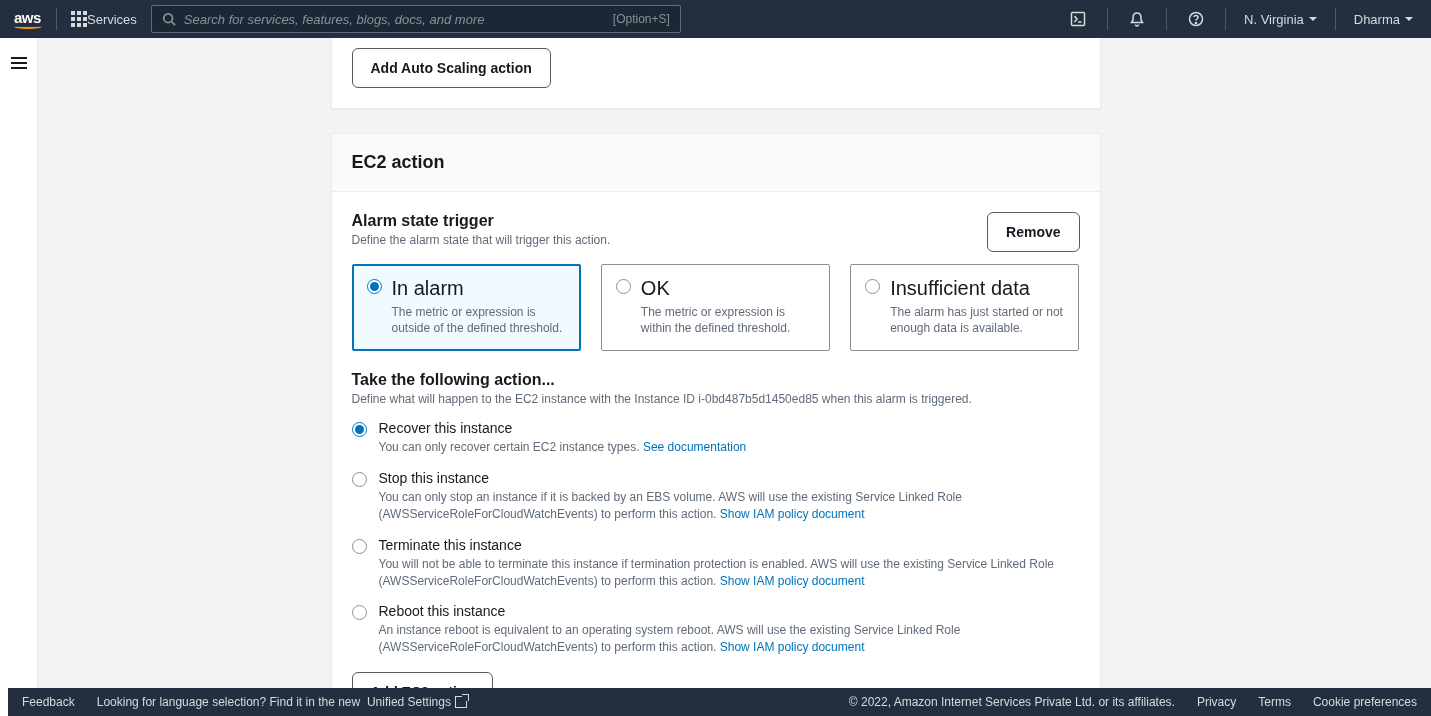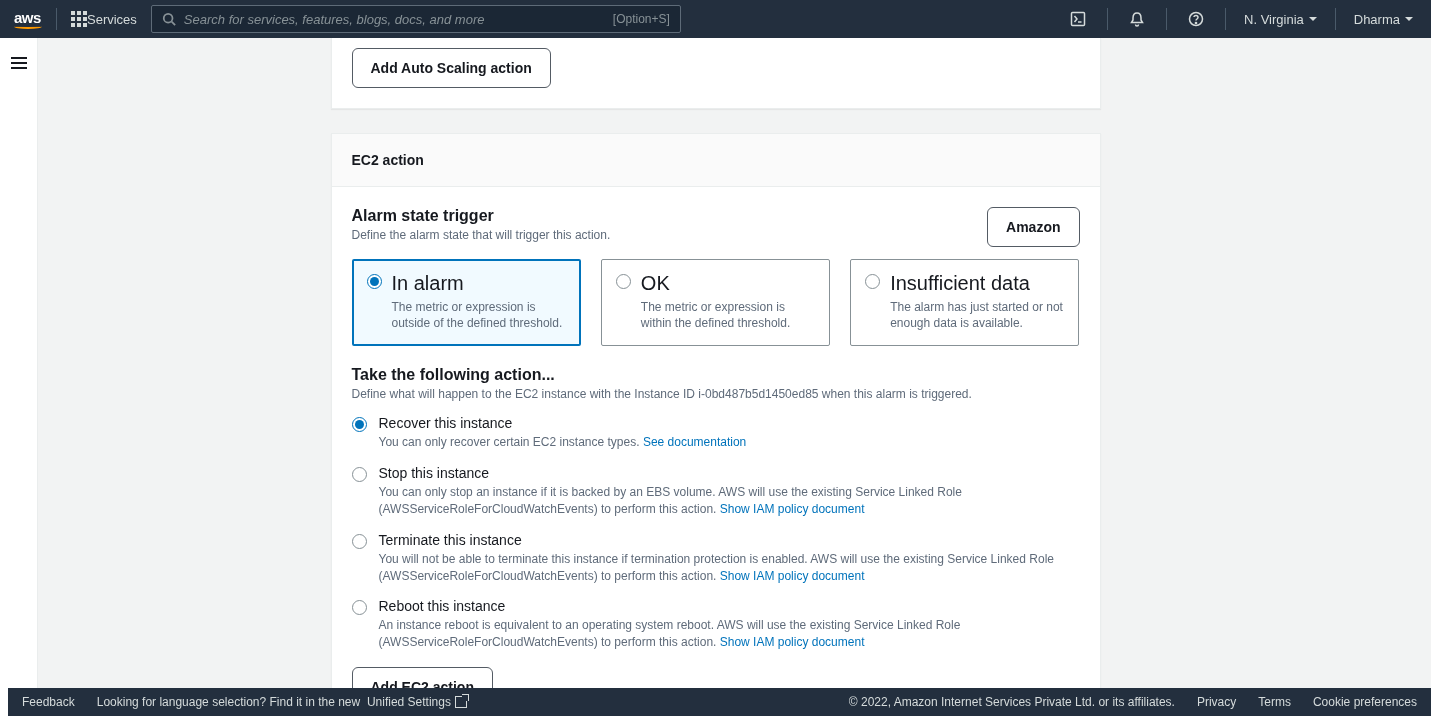--- a/index.html
+++ b/index.html
@@ -84,21 +84,21 @@
   }
 
   .gap { height:24px; }
 
   
   .card-header {
     padding: 18px 20px;
     border-bottom: 1px solid #eaeded;
     background: #fafafa;
   }
-  .card-title { font-size:14px; font-weight:700; }
+  .card-title { font-size:18px; font-weight:700; }
   .card-body { padding: 20px; }
 
   .section-head { display:flex; justify-content:space-between; align-items:flex-start; margin-bottom:12px;}
   .sec-title { font-weight:700; font-size:16px; }
   .sec-desc { color:#5f6b7a; font-size:12px; margin-top:3px; }
 
   .tile-row { display:flex; gap:20px; }
   .tile {
     flex:1; border:1px solid #879196; border-radius:2px;
     padding: 12px 14px 14px 14px;
@@ -227,21 +227,21 @@
         <div class="card-header">
           <div class="card-title">EC2 action</div>
         </div>
         <div class="card-body">
 
           <div class="section-head">
             <div>
               <div class="sec-title">Alarm state trigger</div>
               <div class="sec-desc">Define the alarm state that will trigger this action.</div>
             </div>
-            <button class="btn">Amazon</button>
+            <button class="btn">Remove</button>
           </div>
 
           <div class="tile-row" id="tile-row">
               <div class="tile selected">
                 <div class="radio-shell on"></div>
                 <div>
                   <div class="tile-label">In alarm</div>
                   <div class="tile-desc">The metric or expression is outside of the defined threshold.</div>
                 </div>
               </div>

